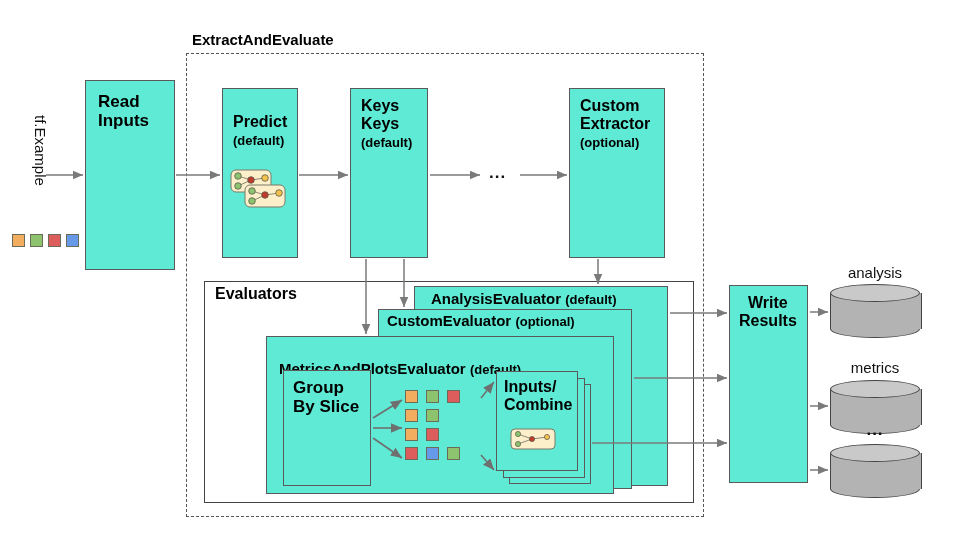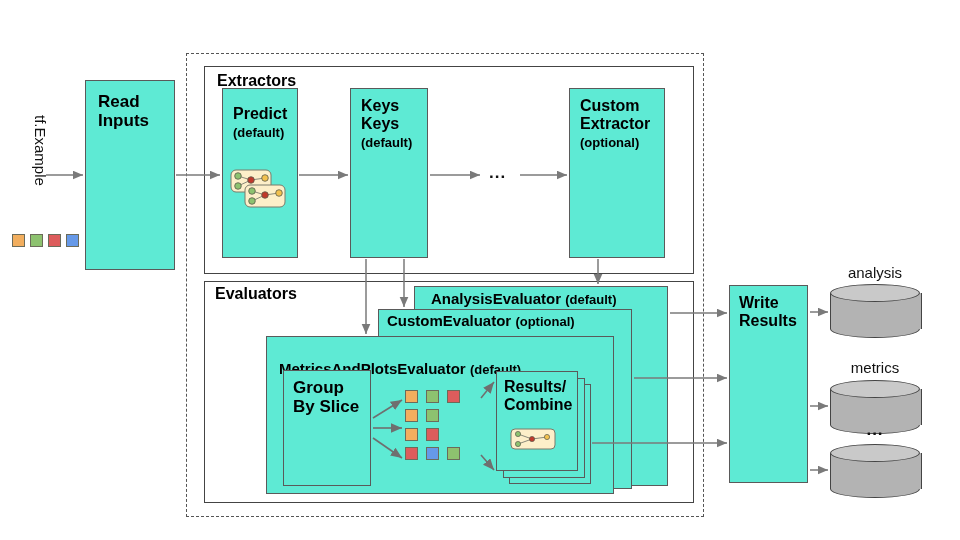--- a/index.html
+++ b/index.html
@@ -35,43 +35,41 @@
   .rot{position:absolute;transform-origin:0 0;transform:rotate(90deg);
        font-size:15px;color:#111;white-space:nowrap;}
 
   svg.ov{position:absolute;left:0;top:0;width:960px;height:540px;pointer-events:none;}
 </style>
 </head>
 <body>
 
 <div id="canvas">
 
+  <div class="title-out" style="left:192px;top:31px;">ExtractAndEvaluate</div>
   <div class="abs dashed" style="left:186px;top:53px;width:518px;height:464px;"></div>
 
   <div class="rot" style="left:49px;top:115px;">tf.Example</div>
   <div class="abs" id="input-swatches" style="left:12px;top:234px;width:70px;height:16px;">
       <div class="sq" style="left: 0px; top: 0px; background: rgb(242, 174, 94);"></div>
       <div class="sq" style="left: 18px; top: 0px; background: rgb(141, 194, 111);"></div>
       <div class="sq" style="left: 36px; top: 0px; background: rgb(221, 92, 92);"></div>
       <div class="sq" style="left: 54px; top: 0px; background: rgb(102, 153, 232);"></div>
     </div>
 
   <div class="abs box" style="left:85px;top:80px;width:90px;height:190px;">
     <div class="lbl" style="left:12px;top:11px;font-size:17px;">
       <span>Read</span><br>
       <span>Inputs</span>
     </div>
   </div>
 
-  <div class="abs plain" style="left:204px;top:66px;width:490px;height:208px;">
-    <div class="lbl" style="left:12px;top:5px;font-size:16px;">Extractors</div>
-  </div>
 
   <div class="abs box" style="left:222px;top:88px;width:76px;height:170px;">
-    <div class="lbl" style="left:10px;top:16px;font-size:16px;">
+    <div class="lbl" style="left:10px;top:24px;font-size:16px;">
       <span>Predict</span><br>
       <span class="sub" style="font-size:13px;">(default)</span>
     </div>
 
     <svg class="abs" style="left:4px;top:78px;" width="72" height="54" viewBox="0 0 72 54">
       <rect x="4" y="3" width="40" height="22" rx="5" fill="#FDEFC9" stroke="#7a7a6a" stroke-width="1"></rect>
       <rect x="18" y="18" width="40" height="22" rx="5" fill="#FDEFC9" stroke="#7a7a6a" stroke-width="1"></rect>
       <g stroke="#8a8a7a" stroke-width="1" fill="none">
         <path d="M11 9 L24 13 L38 11"></path>
           <path d="M11 19 L24 13"></path>
@@ -151,39 +149,39 @@
       <div class="sq" style="left: 21px; top: 38px; background: rgb(221, 92, 92);"></div>
       <div class="sq" style="left: 0px; top: 57px; background: rgb(221, 92, 92);"></div>
       <div class="sq" style="left: 21px; top: 57px; background: rgb(102, 153, 232);"></div>
       <div class="sq" style="left: 42px; top: 57px; background: rgb(141, 194, 111);"></div>
     </div>
 
   <div class="abs box" style="left:509px;top:384px;width:82px;height:100px;"></div>
   <div class="abs box" style="left:503px;top:378px;width:82px;height:100px;"></div>
   <div class="abs box" style="left:496px;top:371px;width:82px;height:100px;">
     <div class="lbl" style="left:7px;top:6px;font-size:16px;">
-      <span>Results/</span><br>
+      <span>Inputs/</span><br>
       <span>Combine</span>
     </div>
     <svg class="abs" style="left:12px;top:54px;" width="50" height="26" viewBox="0 0 50 26">
       <rect x="2" y="3" width="44" height="20" rx="4" fill="#FDEFC9" stroke="#7a7a6a" stroke-width="1"></rect>
       <g stroke="#8a8a7a" stroke-width="1" fill="none">
         <path d="M9 8 L23 13 L38 11"></path>
           <path d="M9 18 L23 13"></path>
       </g>
       <g stroke="#5a5a4a" stroke-width="0.7">
         <circle cx="9" cy="8" r="2.6" fill="#8DC26F"></circle>
         <circle cx="9" cy="18" r="2.6" fill="#8DC26F"></circle>
         <circle cx="23" cy="13" r="2.6" fill="#C0392B"></circle>
         <circle cx="38" cy="11" r="2.6" fill="#F2C14E"></circle>
       </g>
     </svg>
   </div>
 
-  <div class="abs box" style="left:729px;top:285px;width:79px;height:198px;">
+  <div class="abs box" style="left:729px;top:285px;width:79px;height:198px;text-align:center;">
     <div class="lbl" style="left:9px;top:8px;font-size:16px;">
       <span>Write</span><br>
       <span>Results</span>
     </div>
   </div>
 
   <div class="abs" style="left:830px;top:284px;width:90px;height:58px;">
     <div class="cyl-label" style="top:-20px;left:0;">analysis</div>
     <div class="cyl" style="left:0;top:0;width:90px;height:54px;">
       <div class="bot"></div>

